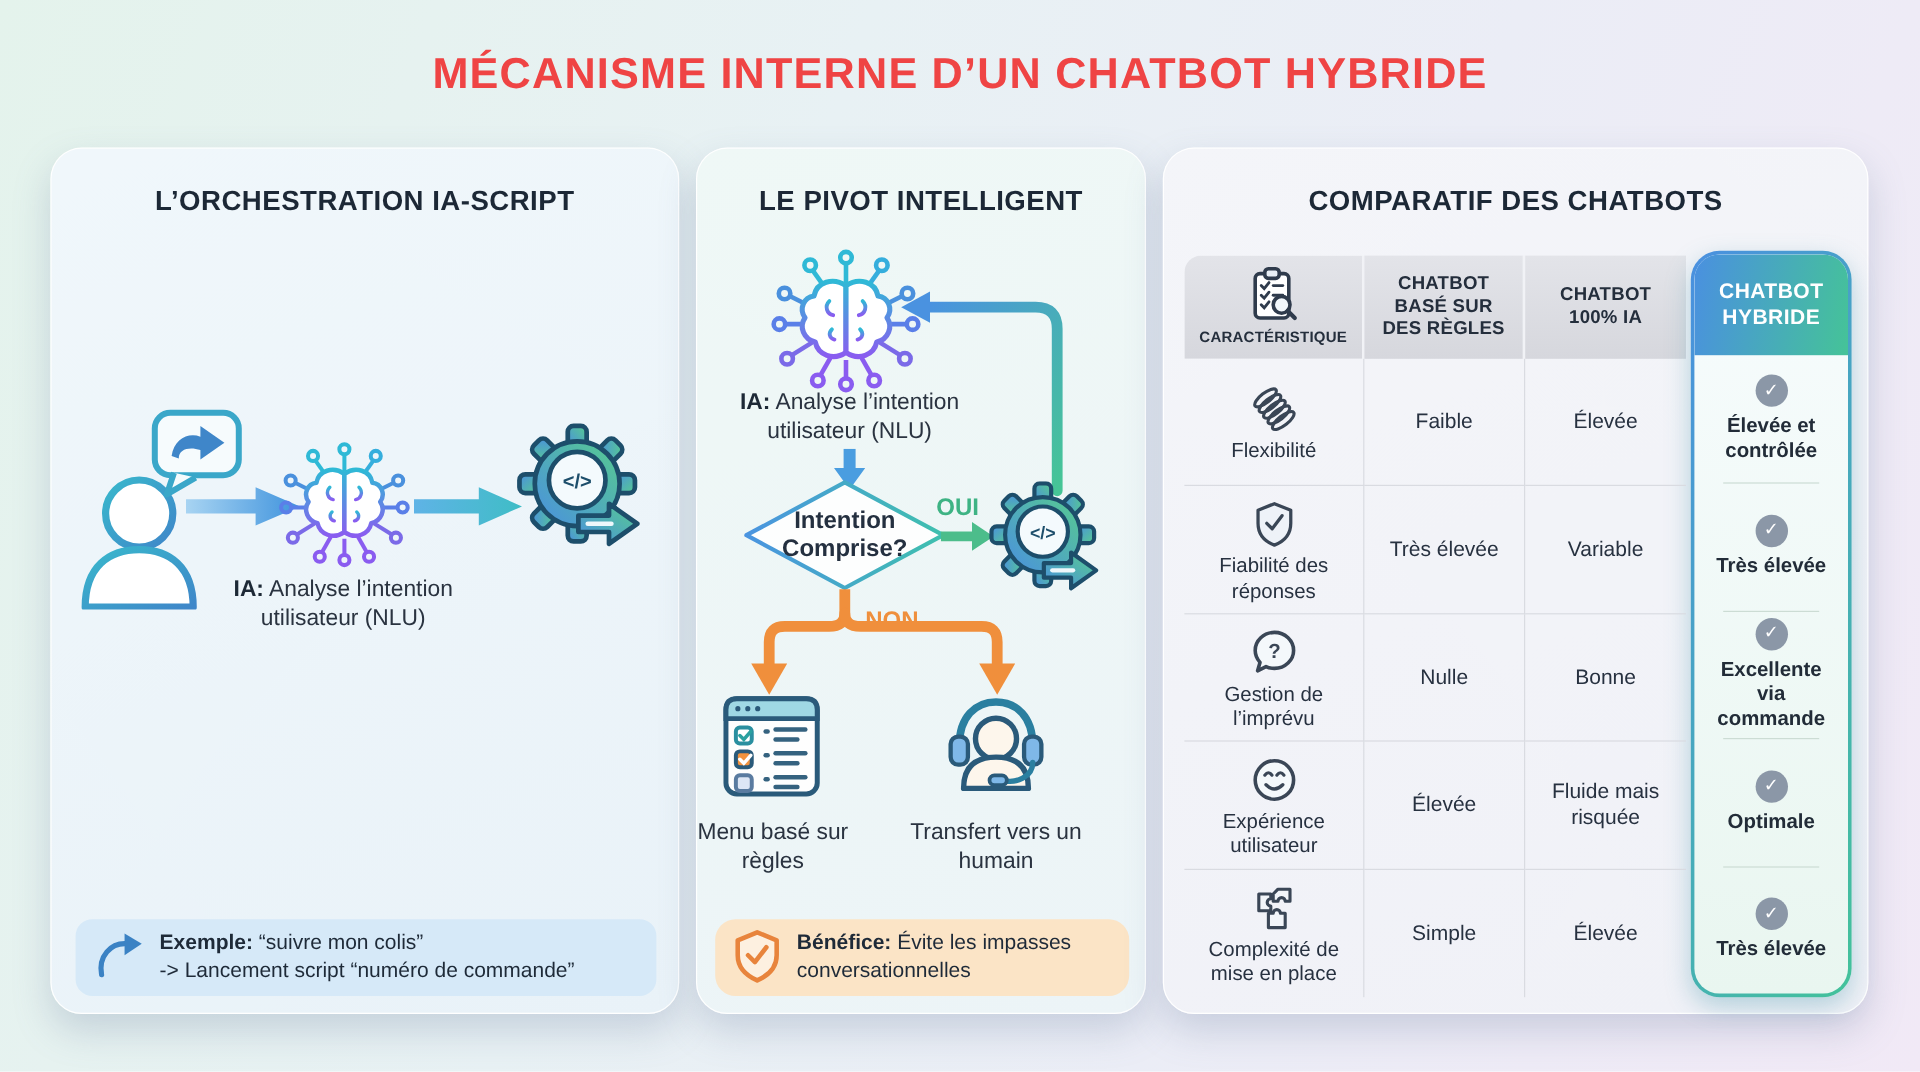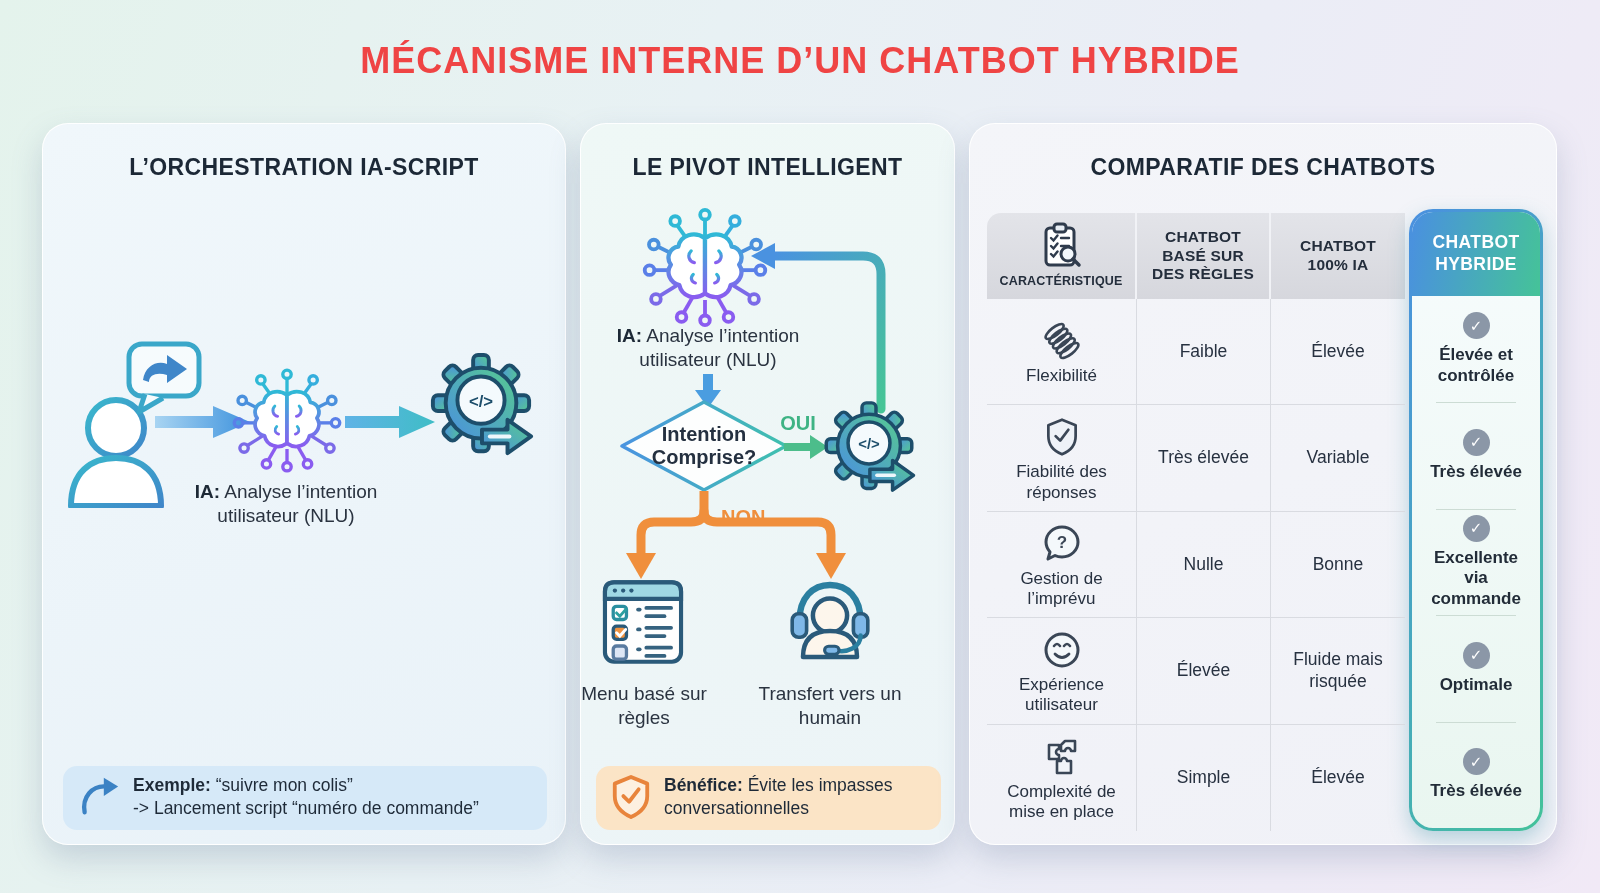--- a/index.html
+++ b/index.html
@@ -29,21 +29,21 @@
   .abs{position:absolute;}
   .flow-label{font-size:19px;line-height:1.27;color:#2a3340;text-align:center;}
   .flow-label b{font-weight:800;color:#1d2936;}
   .note-box{
     position:absolute;border-radius:14px;display:flex;align-items:flex-start;
     gap:12px;padding:8px 14px;box-sizing:border-box;
   }
   .note-box .note-text{font-size:17.5px;line-height:1.32;color:#1e2a38;}
   .note-box .note-text b{font-weight:800;}
   .example-box{left:20px;top:642px;width:484px;height:64px;background:#d6e9f8;}
-  .benefit-box{left:15px;top:642px;width:345px;height:64px;background:#fbe4c6;}
+  .benefit-box{left:15px;top:642px;width:345px;height:64px;background:#fbe4c6;border-radius:17px;}
   .yes-label{font-size:20px;font-weight:800;color:#3eb384;}
   .no-label{font-size:20px;font-weight:800;color:#ef8f3c;}
   .diamond-text{
     display:flex;flex-direction:column;justify-content:center;align-items:center;
     font-size:20px;font-weight:700;line-height:1.15;color:#243040;text-align:center;
   }
   
   .table{
     position:absolute;left:17px;top:89px;width:555px;height:618px;
     display:grid;grid-template-columns:150px 134px 134px 137px;

